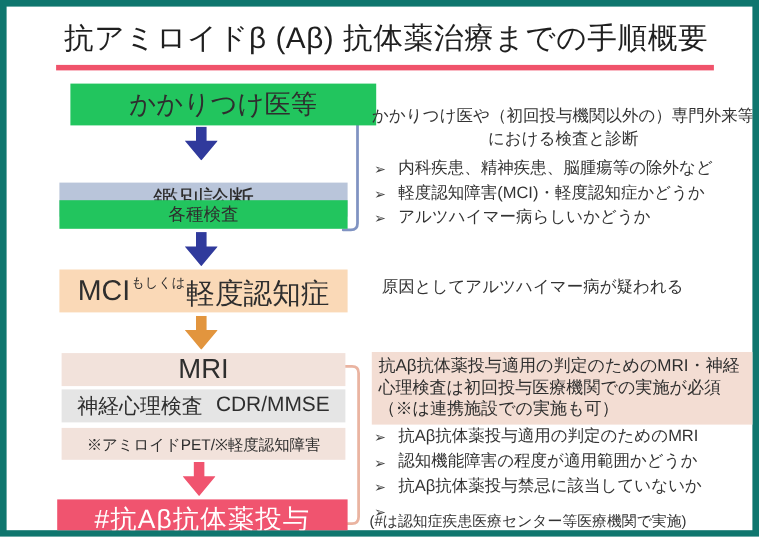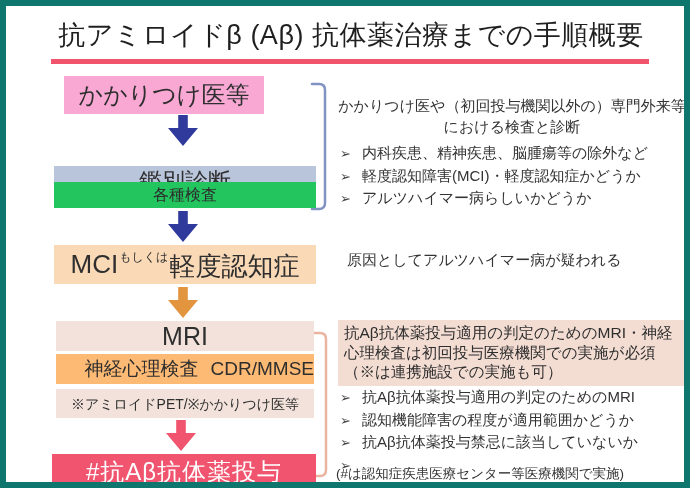--- a/index.html
+++ b/index.html
@@ -14,28 +14,28 @@
     font-size:27px;color:#1f1f1f;letter-spacing:.5px;white-space:nowrap;
   }
   .title-underline{
     position:absolute;left:45px;top:53px;width:598px;height:5px;background:#f0536b;
   }
   
   .fbox{
     position:absolute;display:flex;align-items:center;justify-content:center;
     color:#2e2e2e;white-space:nowrap;box-sizing:border-box;
   }
-  .b-primary   {left:58px; top:70px;  width:200px;height:38px;background:#f9a8d4;font-size:24px;align-items:center;}
+  .b-primary   {left:58px; top:70px;  width:278px;height:38px;background:#22c55e;font-size:24px;align-items:center;}
   .b-diff      {left:48px; top:160px; width:262px;height:31px;background:#b9c5da;font-size:23px;}
   .b-tests     {left:48px; top:176px; width:262px;height:26px;background:#22c55e;font-size:16px;}
   .b-mci       {left:48px; top:239px; width:262px;height:39px;background:#fad9b7;align-items:flex-start;padding-top:4px;}
   .b-mci .big  {font-size:26px;}
   .b-mci .small{font-size:12px;margin:0 1px;}
   .b-mri       {left:50px; top:315px; width:258px;height:30px;background:#f2e2db;font-size:25px;}
-  .b-neuro     {left:50px; top:348px; width:258px;height:30px;background:#fdba74;font-size:19px;gap:12px;justify-content:flex-end;}
+  .b-neuro     {left:50px; top:348px; width:258px;height:30px;background:#e5e5e5;font-size:19px;gap:12px;}
   .b-optional  {left:50px; top:383px; width:258px;height:29px;background:#f2e2db;font-size:14px;}
   .b-admin     {left:46px; top:448px; width:264px;height:35px;background:#f0546f;
                 color:#ffffff;font-size:24px;letter-spacing:1px;}
   
   .arrow{
     position:absolute;width:30px;height:31px;
     clip-path:polygon(34% 0,66% 0,66% 42%,100% 42%,50% 100%,0 42%,34% 42%);
   }
   .a-blue1 {left:162px;top:109px;background:#303a9c;}
   .a-blue2 {left:162px;top:205px;background:#303a9c;}
@@ -100,21 +100,21 @@
   <div class="fbox b-mri">
     <span>MRI</span>
   </div>
 
   <div class="fbox b-neuro">
     <span>神経心理検査</span>
     <span>CDR/MMSE</span>
   </div>
 
   <div class="fbox b-optional">
-    <span>※アミロイドPET/※かかりつけ医等</span>
+    <span>※アミロイドPET/※軽度認知障害</span>
   </div>
 
   <div class="arrow a-pink"></div>
 
   <div class="fbox b-admin">
     <span>#抗Aβ抗体薬投与</span>
   </div>
 
   <div class="r-header">
     <div>かかりつけ医や（初回投与機関以外の）専門外来等</div>

